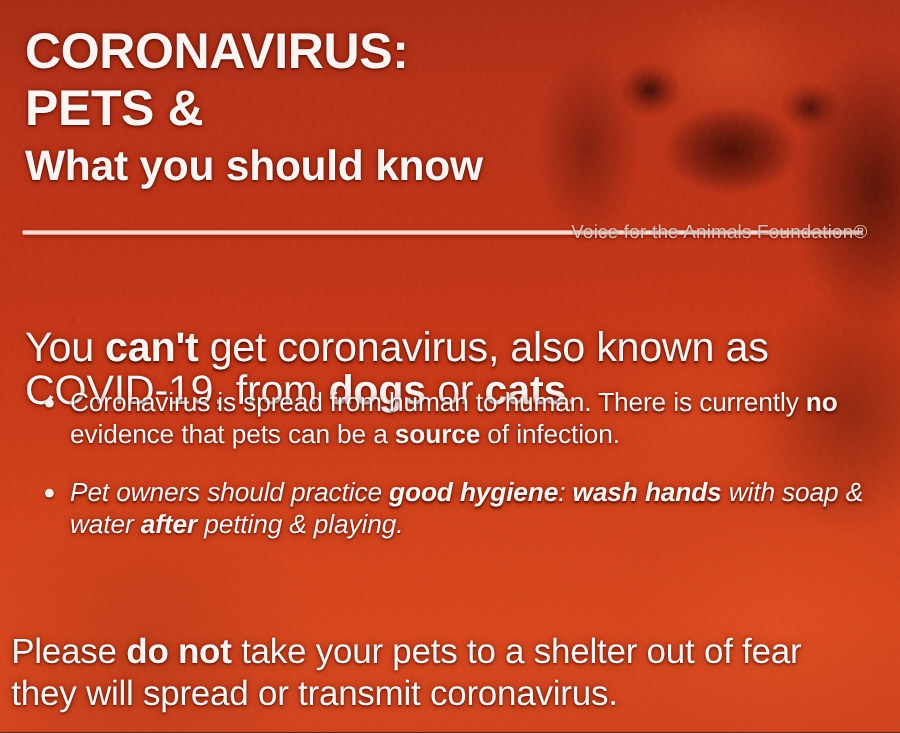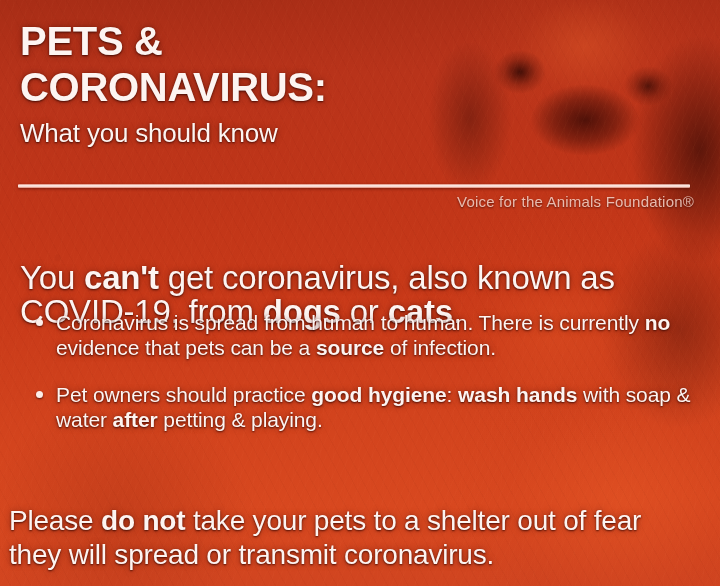--- a/index.html
+++ b/index.html
@@ -129,22 +129,22 @@
     width: 640px;
   }
   .head-line {
     font-size: 40px;
     font-weight: bold;
     line-height: 46px;
     letter-spacing: -0.3px;
     white-space: nowrap;
   }
   .subhead {
-    font-size: 26px;
-    font-weight: normal;
+    font-size: 34px;
+    font-weight: bold;
     line-height: 42px;
     margin-top: 2px;
     letter-spacing: -0.2px;
     white-space: nowrap;
   }
 
   
   .rule {
     position: absolute;
     left: 18px;
@@ -157,21 +157,21 @@
       #f6d8d0 70%,
       rgba(240,180,165,0.55) 100%);
     border-radius: 1px;
     box-shadow: 0 1px 3px rgba(70,10,3,0.55);
   }
 
   
   .attribution {
     position: absolute;
     right: 26px;
-    top: 192px;
+    top: 176px;
     font-size: 15px;
     line-height: 20px;
     color: rgba(255,224,214,0.80);
     letter-spacing: 0.2px;
     text-shadow: 0 1px 2px rgba(60,8,2,0.75);
     white-space: nowrap;
   }
 
   
   .lead {
@@ -193,20 +193,21 @@
   }
   .bullet-item {
     position: relative;
     padding-left: 36px;
     font-size: 21px;
     line-height: 25px;
     letter-spacing: -0.1px;
   }
   .bullet-item + .bullet-item {
     margin-top: 22px;
+    font-style: italic;
   }
   .bullet-dot {
     position: absolute;
     left: 16px;
     top: 9px;
     width: 7px;
     height: 7px;
     border-radius: 50%;
     background: #fdeee9;
     box-shadow: 0 1px 2px rgba(60,8,2,0.8);
@@ -231,22 +232,22 @@
 <div id="poster">
 
   <div class="bg-base"></div>
   <div class="bg-dog"></div>
   <div class="bg-texture"></div>
   <div class="bg-grain"></div>
 
   <div class="content">
 
     <div class="headline">
+      <div class="head-line txt">CORONAVIRUS:</div>
       <div class="head-line txt">PETS &amp;</div>
-      <div class="head-line txt">CORONAVIRUS:</div>
       <div class="subhead txt">What you should know</div>
     </div>
 
     <div class="rule"></div>
 
     <div class="attribution">Voice for the Animals Foundation®</div>
 
     <p class="lead txt"><span>You </span><b>can't</b><span> get coronavirus, also known as COVID-19, from </span><b>dogs</b><span> or </span><b>cats</b><span>.</span></p>
 
     <div class="bullets">

